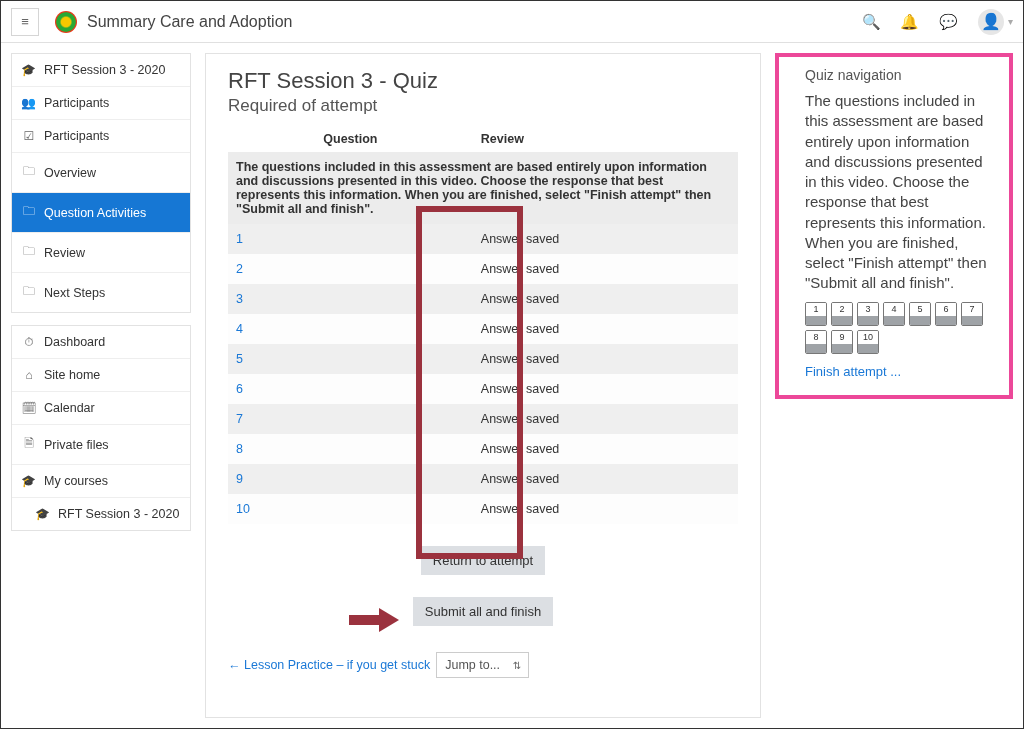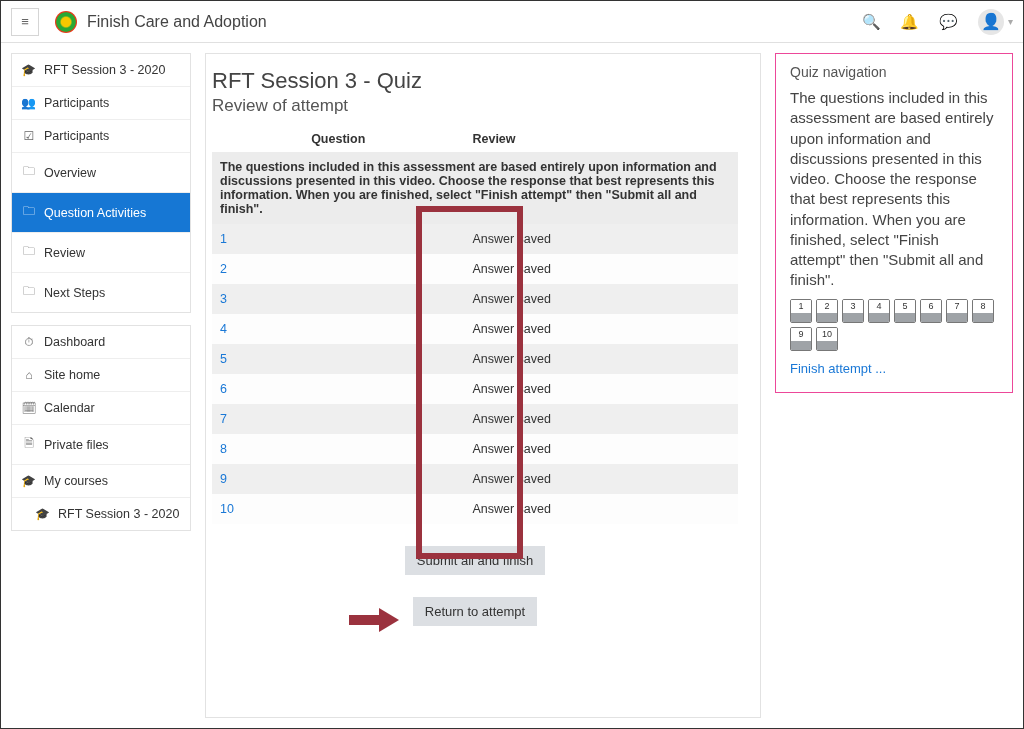--- a/index.html
+++ b/index.html
@@ -62,21 +62,21 @@
   .nav-item.active {
     background: #1677d4; color:#fff;
   }
   .nav-item.active .icon { color:#fff; }
   .nav-item.indent { padding-left: 24px; }
 
   
   .main-col { flex: 1; }
   .main-card {
     border: 1px solid #e2e2e2;
-    padding: 14px 22px 22px 6px;
+    padding: 14px 22px 22px 22px;
     height: 100%;
     position: relative;
   }
   h1.quiz-title { font-size: 22px; font-weight: 400; color:#444; margin-bottom: 2px; }
   h2.subtitle { font-size: 17px; font-weight: 300; color:#555; margin-bottom: 10px; }
 
   table.summary { width: 100%; border-collapse: collapse; font-size: 12.5px; }
   table.summary th { text-align: left; font-weight: 700; padding: 6px 8px; color:#333; }
   table.summary td { padding: 8px 8px; }
   .summary .q-col { width: 48%; text-align: center; }
@@ -117,42 +117,42 @@
     border:1px solid #ccc; padding:5px 28px 5px 8px; font-size:12.5px; color:#555; background:#fff;
     appearance: none; position:relative;
   }
   .jump-wrap { position: relative; display:inline-block;}
   .jump-wrap::after {
     content: "⇅"; position:absolute; right:8px; top:50%; transform:translateY(-50%); font-size:10px; color:#666; pointer-events:none;
   }
 
   
   .right-col { width: 238px; }
-  .right-card { border:1px solid #ec4899; padding: 10px 14px 16px 14px; }
+  .right-card { border:4px solid #ec4899; padding: 10px 14px 16px 26px; }
   .right-card h3 { font-size: 14px; font-weight: 400; color:#555; margin-bottom: 8px; }
   .right-card p.desc { font-size: 15px; color:#444; line-height: 1.35; margin-bottom: 8px; font-weight:300;}
   .qn-grid { display:flex; flex-wrap: wrap; gap: 4px; margin-bottom: 10px;}
   .qn-box {
     width: 22px; height: 24px; border:1px solid #777; border-radius:2px;
     display:flex; flex-direction:column; overflow:hidden; cursor:pointer;
   }
   .qn-box .num { height: 13px; font-size: 9px; text-align:center; line-height:13px; color:#333; background:#fff;}
   .qn-box .bar { flex:1; background:#9fa3a7; }
   .right-card a.finish { color:#1a78d6; text-decoration:none; font-size:13px;margin-top:16px; }
 
 </style>
 </head>
 <body>
 
 <div class="topbar">
   <div class="hamburger">
     <span>≡</span>
   </div>
   <div class="logo"></div>
-  <div class="site-title">Finish Care and Adoption</div>
+  <div class="site-title">Summary Care and Adoption</div>
   <div class="topbar-right">
     <span class="icon">🔍</span>
     <span class="icon">🔔</span>
     <span class="icon">💬</span>
     <span style="display:flex;align-items:center;gap:2px;">
       <span class="avatar">👤</span>
       <span class="caret-down">▾</span>
     </span>
   </div>
 </div>
@@ -214,21 +214,21 @@
         <div class="nav-item indent">
           <span class="icon">🎓</span>
           <span>RFT Session 3 - 2020</span>
         </div>
       </div>
   </div>
 
   <div class="main-col">
     <div class="main-card">
       <h1 class="quiz-title">RFT Session 3 - Quiz</h1>
-      <h2 class="subtitle">Review of attempt</h2>
+      <h2 class="subtitle">Required of attempt</h2>
 
       <table class="summary">
         <thead>
           <tr>
             <th class="q-col">Question</th>
             <th>Review</th>
           </tr>
         </thead>
         <tbody id="summary-body">
           <tr class="info-row">
@@ -271,24 +271,32 @@
               <td>Answer saved</td>
             </tr>
             <tr class="qrow">
               <td><a href="#" class="qnum">10</a></td>
               <td>Answer saved</td>
             </tr>
           </tbody>
       </table>
 
       <div class="action-buttons">
+        <button class="btn">Return to attempt</button>
         <button class="btn">Submit all and finish</button>
-        <button class="btn">Return to attempt</button>
       </div>
 
+      <div class="jump-row">
+        <a href="#">← Lesson Practice – if you get stuck</a>
+        <span class="jump-wrap">
+          <select class="jump-select">
+            <option>Jump to...</option>
+          </select>
+        </span>
+      </div>
 
       <div class="highlight-box" style="top:152px; left:210px; width:107px; height:353px;"></div>
       <div class="arrow" style="top:554px; left:143px;"></div>
     </div>
   </div>
 
   <div class="right-col">
     <div class="right-card">
       <h3>Quiz navigation</h3>
       <p class="desc">The questions included in this assessment are based entirely upon information and discussions presented in this video. Choose the response that best represents this information. When you are finished, select "Finish attempt" then "Submit all and finish".</p>

